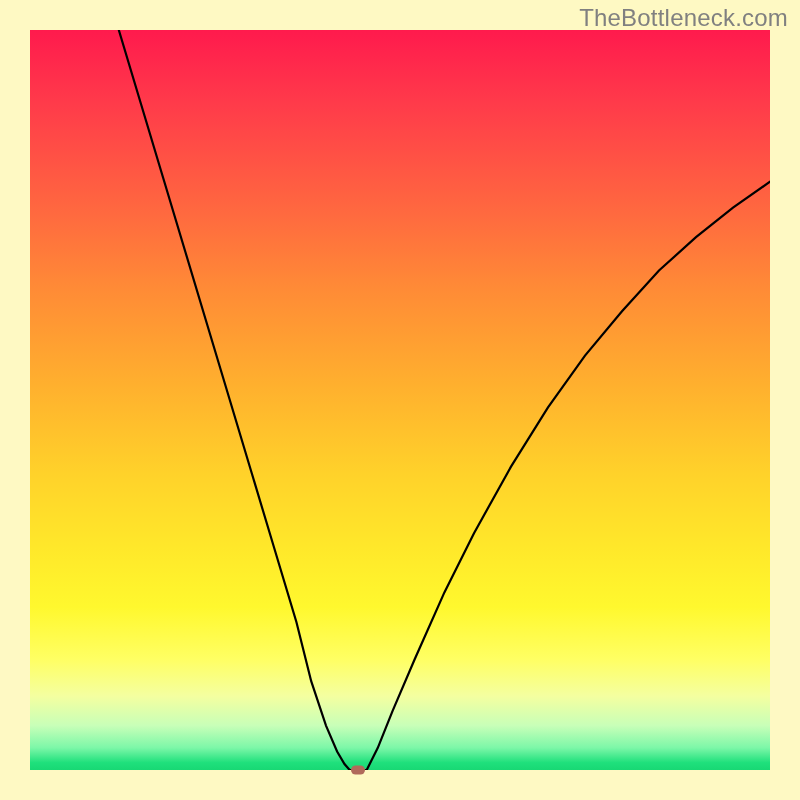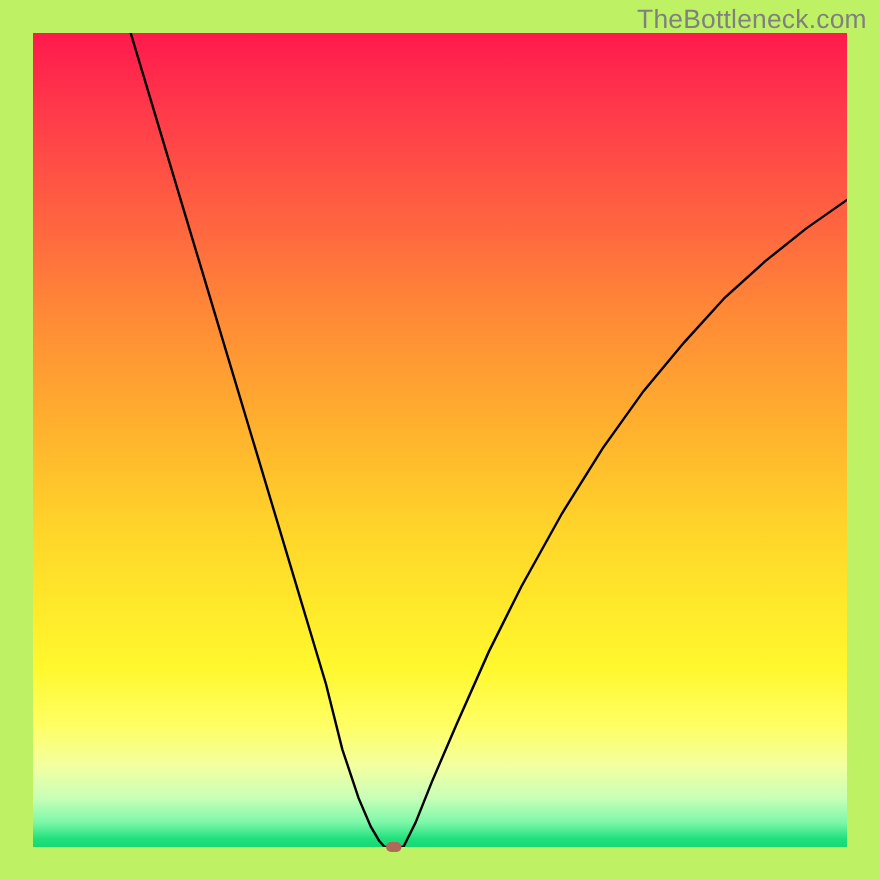--- a/index.html
+++ b/index.html
@@ -10,21 +10,21 @@
     overflow: hidden;
     background: #000;
     font-family: Arial, Helvetica, sans-serif;
   }
   .frame {
     position: absolute;
     top: 0;
     left: 0;
     width: 800px;
     height: 800px;
-    background: #bef264;
+    background: #fef9c3;
   }
   .plot {
     position: absolute;
     top: 30px;
     left: 30px;
     width: 740px;
     height: 740px;
     background: linear-gradient(to bottom,
       #ff1a4d 0%,
       #ff3b4a 10%,

